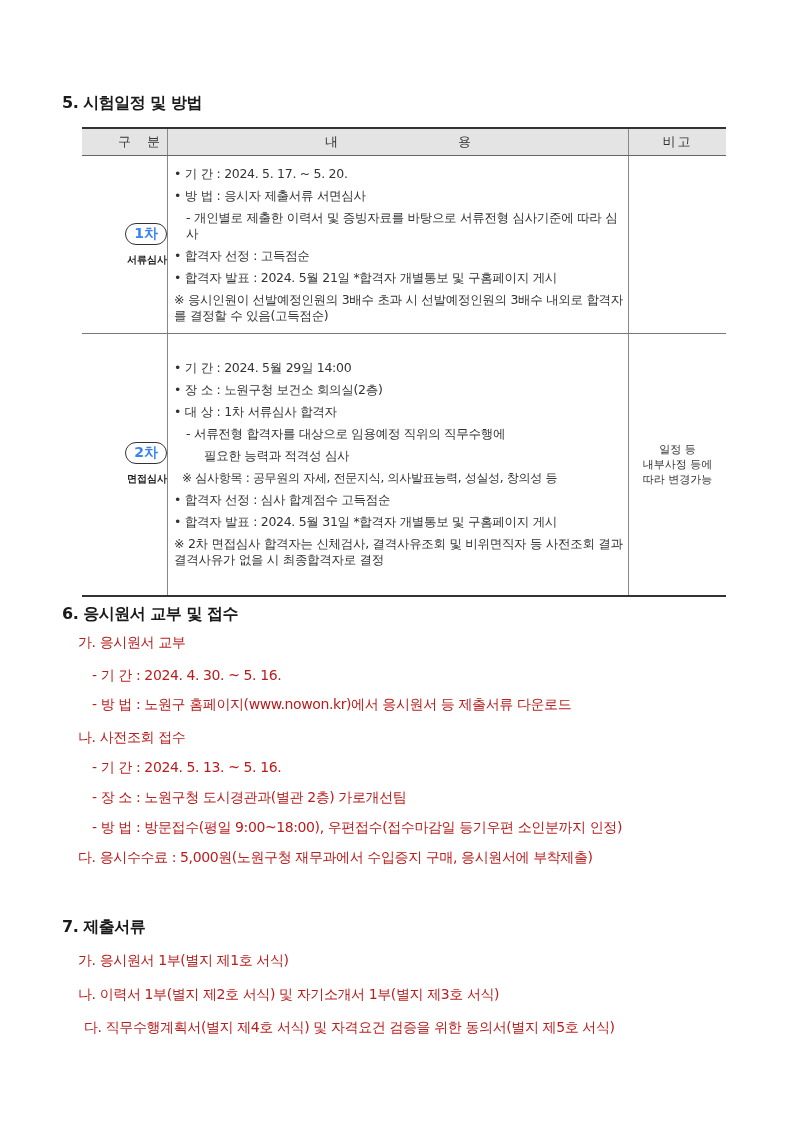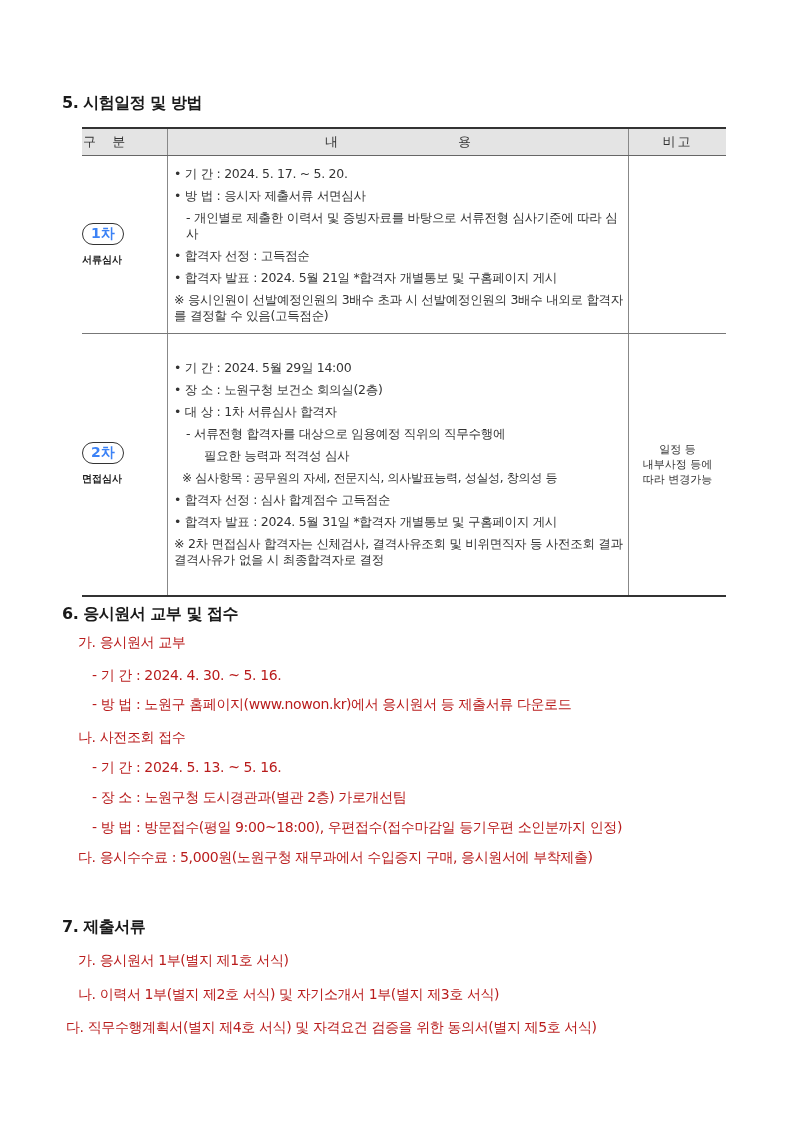--- a/index.html
+++ b/index.html
@@ -20,21 +20,21 @@
   .tbl th {
     background: #e4e4e4; font-weight: normal; font-size: 13px; height: 24px;
     border-top: 2px solid #333; border-bottom: 1px solid #666;
     letter-spacing: 6px;
     text-align: center;
   }
   .tbl th.c2 { letter-spacing: 0; }
   .tbl th .gap { display: inline-block; width: 120px; }
   .tbl td { border-bottom: 1px solid #777; vertical-align: middle; padding: 0; }
   .tbl tr.last td { border-bottom: 2px solid #333; }
-  .tbl .c1 { width: 82px; border-right: 1px solid #888; text-align: left; }
+  .tbl .c1 { width: 82px; border-right: 1px solid #888; text-align: right; }
   .tbl .c2 { width: 452px; border-right: 1px solid #888; }
   .tbl .c3 { width: 94px; text-align: center; }
   .stage-badge {
     display: inline-block; border: 1.5px solid #333; border-radius: 14px;
     padding: 1px 8px; font-weight: bold; font-size: 14px; color: #3b82f6;
     margin-bottom: 6px;
   }
   .stage-name { font-weight: bold; font-size: 10px; color: #222; }
   .content { padding: 4px 0 4px 6px; }
   .line { line-height: 22px; white-space: nowrap; letter-spacing: -0.3px; }
@@ -114,15 +114,15 @@
   <div class="item" style="left:92px; top:696px;">- 방  법 : 노원구 홈페이지(www.nowon.kr)에서 응시원서 등 제출서류 다운로드</div>
   <div class="item" style="left:78px; top:729px;">나. 사전조회 접수</div>
   <div class="item" style="left:92px; top:759px;">- 기  간 : 2024. 5. 13. ~ 5. 16.</div>
   <div class="item" style="left:92px; top:789px;">- 장  소 : 노원구청 도시경관과(별관 2층) 가로개선팀</div>
   <div class="item" style="left:92px; top:819px;">- 방  법 : 방문접수(평일 9:00~18:00), 우편접수(접수마감일 등기우편 소인분까지 인정)</div>
   <div class="item" style="left:78px; top:849px;">다. 응시수수료 : 5,000원(노원구청 재무과에서 수입증지 구매, 응시원서에 부착제출)</div>
 
   <div class="sec-title" style="top:917px;">7. 제출서류</div>
   <div class="item" style="left:78px; top:952px;">가. 응시원서 1부(별지 제1호 서식)</div>
   <div class="item" style="left:78px; top:986px;">나. 이력서 1부(별지 제2호 서식) 및 자기소개서 1부(별지 제3호 서식)</div>
-  <div class="item" style="left:66px; top:1019px;">다. 직무수행계획서(별지 제4호 서식) 및 자격요건 검증을 위한 동의서(별지 제5호 서식)</div>
+  <div class="item" style="left:84px; top:1019px;">다. 직무수행계획서(별지 제4호 서식) 및 자격요건 검증을 위한 동의서(별지 제5호 서식)</div>
 
 </div>
 
 </body></html>

